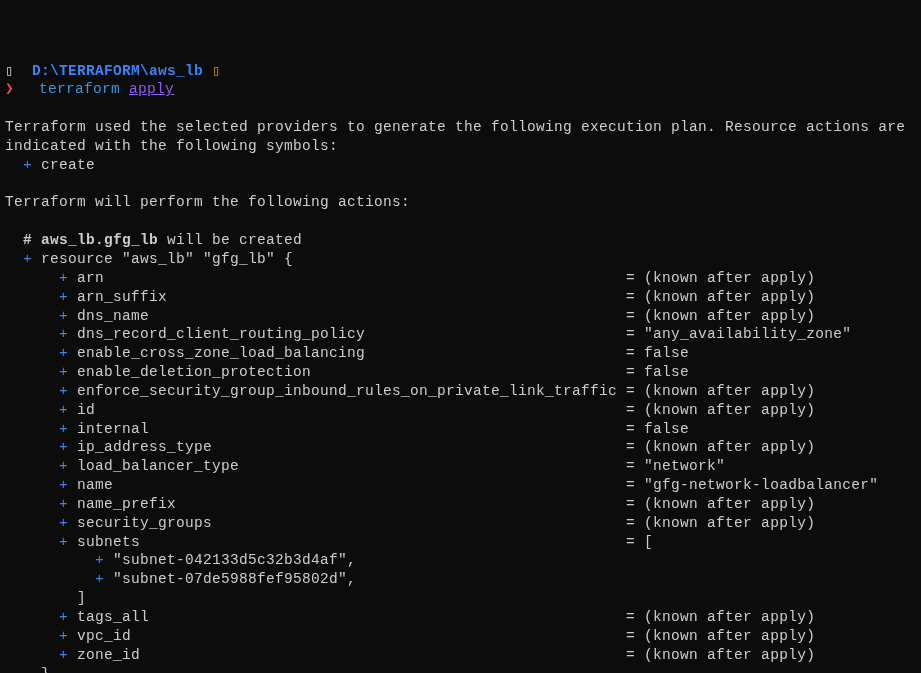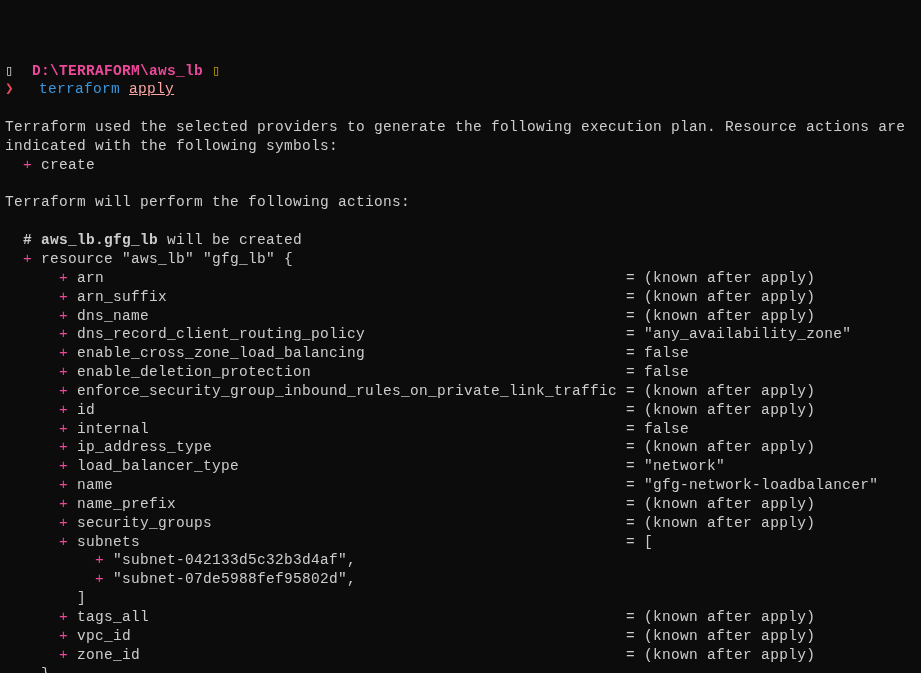--- a/index.html
+++ b/index.html
@@ -13,25 +13,25 @@
       font-family: 'Consolas', 'Monaco', 'Courier New', monospace;
       font-size: 14.5px;
       line-height: 1.3;
       padding: 5px;
       white-space: pre;
       letter-spacing: 0.3px;
     }
     .line {
       display: block;
     }
-    .green { color: #ec4899; }
+    .green { color: #3b82f6; }
     .red { color: #e74856; }
     .yellow-cursor { color: #c19c00; }
     .teal { color: #3a96dd; margin-left: 16px; }
-    .yellow { color: #fca5a5; text-decoration: underline; }
+    .yellow { color: #8b5cf6; text-decoration: underline; }
     .white { color: #cccccc; }
     .bold { font-weight: bold; }
   </style>
 </head>
 <body>
 
 
 <div id="terminal"><div class="line"><span class="white">▯</span><span>  </span><span class="green bold">D:\TERRAFORM\aws_lb</span><span> </span><span class="yellow-cursor">▯</span></div><div class="line"><span class="red bold">❯</span><span> </span><span class="teal">terraform</span><span> </span><span class="yellow">apply</span></div><div class="line"> </div><div class="line"><span class="white">Terraform used the selected providers to generate the following execution plan. Resource actions are</span></div><div class="line"><span class="white">indicated with the following symbols:</span></div><div class="line"><span class="green">  +</span><span class="white"> create</span></div><div class="line"> </div><div class="line"><span class="white">Terraform will perform the following actions:</span></div><div class="line"> </div><div class="line"><span class="white bold">  # </span><span class="white bold">aws_lb.gfg_lb</span><span class="white"> will be created</span></div><div class="line"><span class="green">  +</span><span class="white"> resource "aws_lb" "gfg_lb" {</span></div><div class="line"><span class="green">      +</span><span class="white"> arn                                                          = (known after apply)</span></div><div class="line"><span class="green">      +</span><span class="white"> arn_suffix                                                   = (known after apply)</span></div><div class="line"><span class="green">      +</span><span class="white"> dns_name                                                     = (known after apply)</span></div><div class="line"><span class="green">      +</span><span class="white"> dns_record_client_routing_policy                             = "any_availability_zone"</span></div><div class="line"><span class="green">      +</span><span class="white"> enable_cross_zone_load_balancing                             = false</span></div><div class="line"><span class="green">      +</span><span class="white"> enable_deletion_protection                                   = false</span></div><div class="line"><span class="green">      +</span><span class="white"> enforce_security_group_inbound_rules_on_private_link_traffic = (known after apply)</span></div><div class="line"><span class="green">      +</span><span class="white"> id                                                           = (known after apply)</span></div><div class="line"><span class="green">      +</span><span class="white"> internal                                                     = false</span></div><div class="line"><span class="green">      +</span><span class="white"> ip_address_type                                              = (known after apply)</span></div><div class="line"><span class="green">      +</span><span class="white"> load_balancer_type                                           = "network"</span></div><div class="line"><span class="green">      +</span><span class="white"> name                                                         = "gfg-network-loadbalancer"</span></div><div class="line"><span class="green">      +</span><span class="white"> name_prefix                                                  = (known after apply)</span></div><div class="line"><span class="green">      +</span><span class="white"> security_groups                                              = (known after apply)</span></div><div class="line"><span class="green">      +</span><span class="white"> subnets                                                      = [</span></div><div class="line"><span class="green">          +</span><span class="white"> "subnet-042133d5c32b3d4af",</span></div><div class="line"><span class="green">          +</span><span class="white"> "subnet-07de5988fef95802d",</span></div><div class="line"><span class="white">        ]</span></div><div class="line"><span class="green">      +</span><span class="white"> tags_all                                                     = (known after apply)</span></div><div class="line"><span class="green">      +</span><span class="white"> vpc_id                                                       = (known after apply)</span></div><div class="line"><span class="green">      +</span><span class="white"> zone_id                                                      = (known after apply)</span></div><div class="line"><span class="white">    }</span></div></div>
 
 

